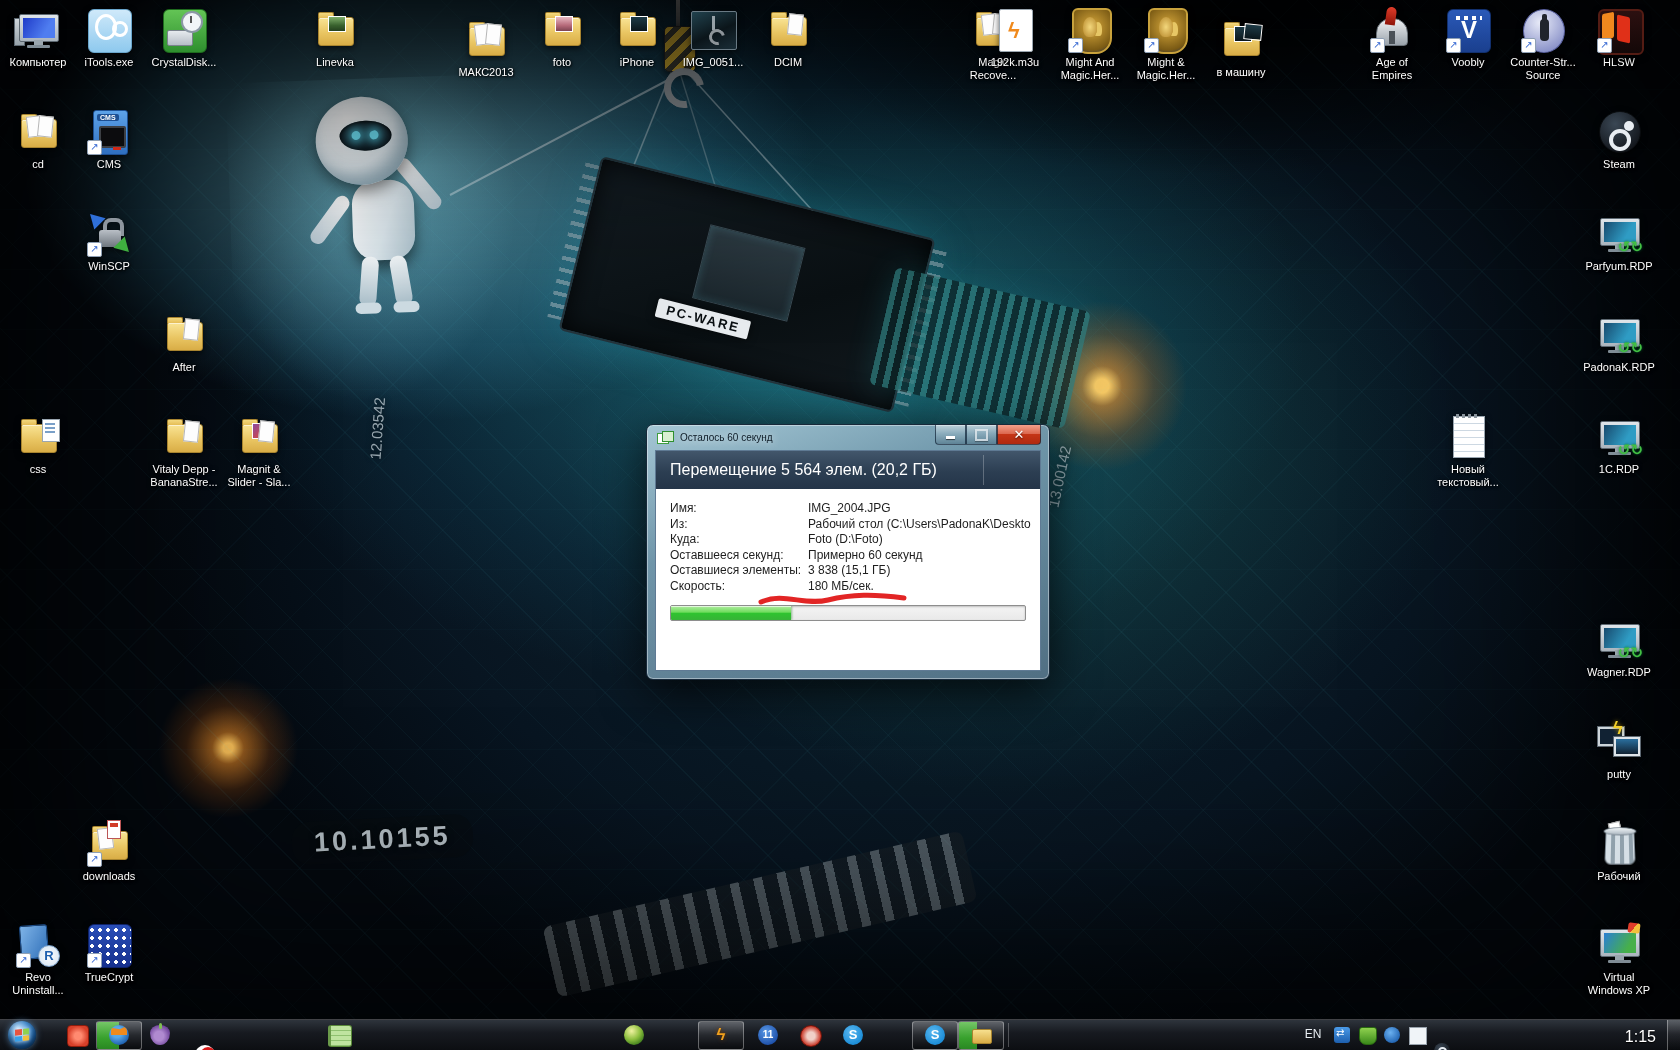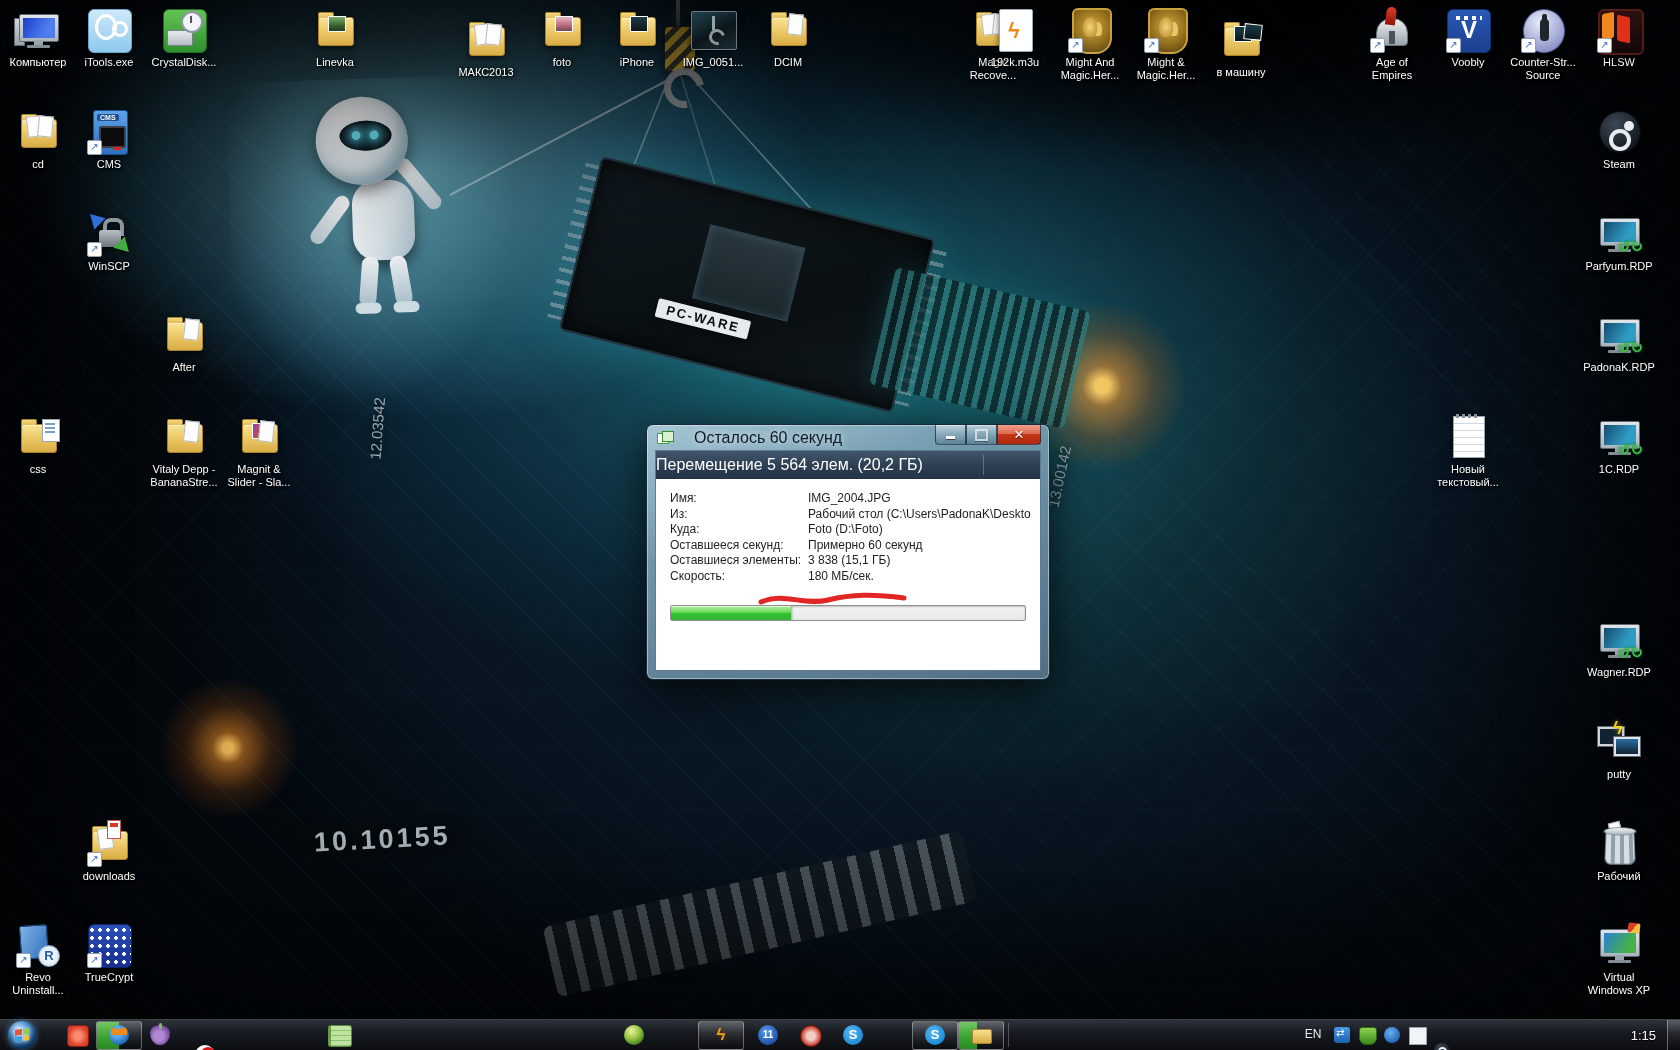--- a/index.html
+++ b/index.html
@@ -182,33 +182,33 @@
   .dl-mark::before{content:"";position:absolute;left:2px;top:2px;width:8px;height:4px;background:#d23c28;}
 
   
   .dialog{position:absolute;left:646px;top:424px;width:402px;height:254px;border-radius:7px;
     background:linear-gradient(160deg,rgba(173,206,220,.95),rgba(120,158,178,.92) 35%,rgba(86,117,138,.92));
     border:1px solid #17293a;box-shadow:0 12px 45px rgba(0,0,0,.75), inset 0 0 0 1px rgba(255,255,255,.4);}
   .titlebar{position:relative;height:25px;display:flex;align-items:center;padding-left:10px;}
   .dlg-ico{width:16px;height:14px;position:relative;}
   .dlg-ico .p1{position:absolute;left:0;top:2px;width:10px;height:9px;background:#fff;border:1px solid #3f9e3f;}
   .dlg-ico .p2{position:absolute;left:5px;top:0;width:10px;height:9px;background:#d8f0d0;border:1px solid #2e8f2e;}
-  .title-text{margin-left:21px;font-size:16px;color:#0d1b26;text-shadow:0 0 8px rgba(255,255,255,.9);}
+  .title-text{margin-left:7px;font-size:10px;color:#0d1b26;text-shadow:0 0 8px rgba(255,255,255,.9);}
   .capbtns{position:absolute;right:8px;top:0;display:flex;}
   .capbtn{width:29px;height:19px;border:1px solid rgba(20,40,60,.75);border-top:none;display:flex;align-items:center;justify-content:center;
     background:linear-gradient(rgba(255,255,255,.5),rgba(255,255,255,.14) 45%,rgba(30,60,80,.25));cursor:default;}
   .capbtn.min{border-radius:0 0 0 4px;}
   .capbtn.cls{width:42px;border-radius:0 0 4px 0;
     background:linear-gradient(#f2a08a,#dc6950 45%,#c43516 50%,#b02a10);}
   .glyph-min{width:9px;height:3px;background:#fff;box-shadow:0 1px 1px rgba(0,0,0,.6);margin-top:6px;}
   .glyph-max{width:9px;height:8px;border:2px solid #e9eef2;opacity:.75;box-shadow:0 1px 1px rgba(0,0,0,.4);}
   .glyph-cls{color:#fff;font-size:13px;font-weight:bold;text-shadow:0 1px 2px rgba(0,0,0,.6);line-height:17px;}
   .dlg-content{position:absolute;left:8px;right:8px;top:25px;bottom:8px;background:#fff;border:1px solid #5f7a94;overflow:hidden;}
-  .dlg-header{height:28px;background:linear-gradient(#42566b,#2c3e52 55%,#243448);display:flex;align-items:center;
-    color:#fff;font-size:16px;position:relative;}
+  .dlg-header{height:38px;background:linear-gradient(#42566b,#2c3e52 55%,#243448);display:flex;align-items:center;
+    padding-left:14px;color:#fff;font-size:16px;position:relative;}
   .dlg-header::after{content:"";position:absolute;right:56px;top:4px;bottom:4px;width:1px;background:rgba(255,255,255,.25);}
   .dlg-rows{margin:12px 0 0 14px;font-size:12px;color:#1e1e1e;}
   .dlg-row{display:flex;line-height:15.5px;white-space:nowrap;}
   .dlg-row .lbl{width:138px;flex:none;}
   .dlg-row .b{font-weight:normal;}
   .squiggle{position:absolute;left:100px;top:138px;width:155px;height:20px;}
   .progress{position:absolute;left:14px;right:14px;top:154px;height:14px;border:1px solid #8e8e8e;border-radius:2px;
     background:linear-gradient(#f4f4f4,#e9e9e9);box-shadow:inset 0 1px 2px rgba(0,0,0,.22);overflow:hidden;}
   .progress-fill{height:100%;background:linear-gradient(#b2ecA2,#6edc5c 45%,#2fc42f 50%,#37b337);
     box-shadow:inset 0 1px 0 rgba(255,255,255,.65), 1px 0 2px rgba(0,100,0,.4);}
@@ -262,21 +262,21 @@
   .tray{position:absolute;right:0;top:0;height:30px;}
   .tray-lang{position:absolute;left:0;top:7px;width:30px;font-size:12px;color:#e8edf2;text-align:center;cursor:pointer;}
   .tri{position:absolute;top:7px;width:16px;height:16px;cursor:pointer;}
   .ti-tv{background:linear-gradient(#4a9ae8,#1d5fae);border-radius:3px;position:relative;}
   .ti-tv::after{content:"⇄";position:absolute;left:2px;top:0px;color:#fff;font-size:10px;}
   .ti-shield{background:linear-gradient(#8fd14f,#3a8a1a);border-radius:3px 3px 7px 7px;border:1px solid #2a6a10;}
   .ti-bird{background:radial-gradient(circle at 40% 35%, #6ab0f0, #1d5fae 80%);border-radius:50%;}
   .ti-snip{background:#f0f4f8;border:1px solid #98a2ac;}
   .ti-steam{background:radial-gradient(circle at 38% 30%, #3a4754, #14181e 75%);border-radius:50%;position:relative;}
   .ti-steam::after{content:"";position:absolute;left:4px;top:4px;width:5px;height:5px;border:2px solid #e8edf2;border-radius:50%;}
-  .clock{position:absolute;right:24px;top:8px;font-size:13px;color:#fff;cursor:pointer;text-shadow:0 1px 1px #000;}
+  .clock{position:absolute;right:24px;top:8px;font-size:16px;color:#fff;cursor:pointer;text-shadow:0 1px 1px #000;}
   .showdesk{position:absolute;right:0;top:0;width:12px;height:30px;border-left:1px solid rgba(255,255,255,.35);cursor:pointer;
     background:linear-gradient(rgba(255,255,255,.22),rgba(255,255,255,.05) 50%,rgba(0,0,0,.25));}
 </style>
 </head>
 <body>
 
 <div id="screen">
 
   <div class="wallpaper">
     <div class="traces"></div>

